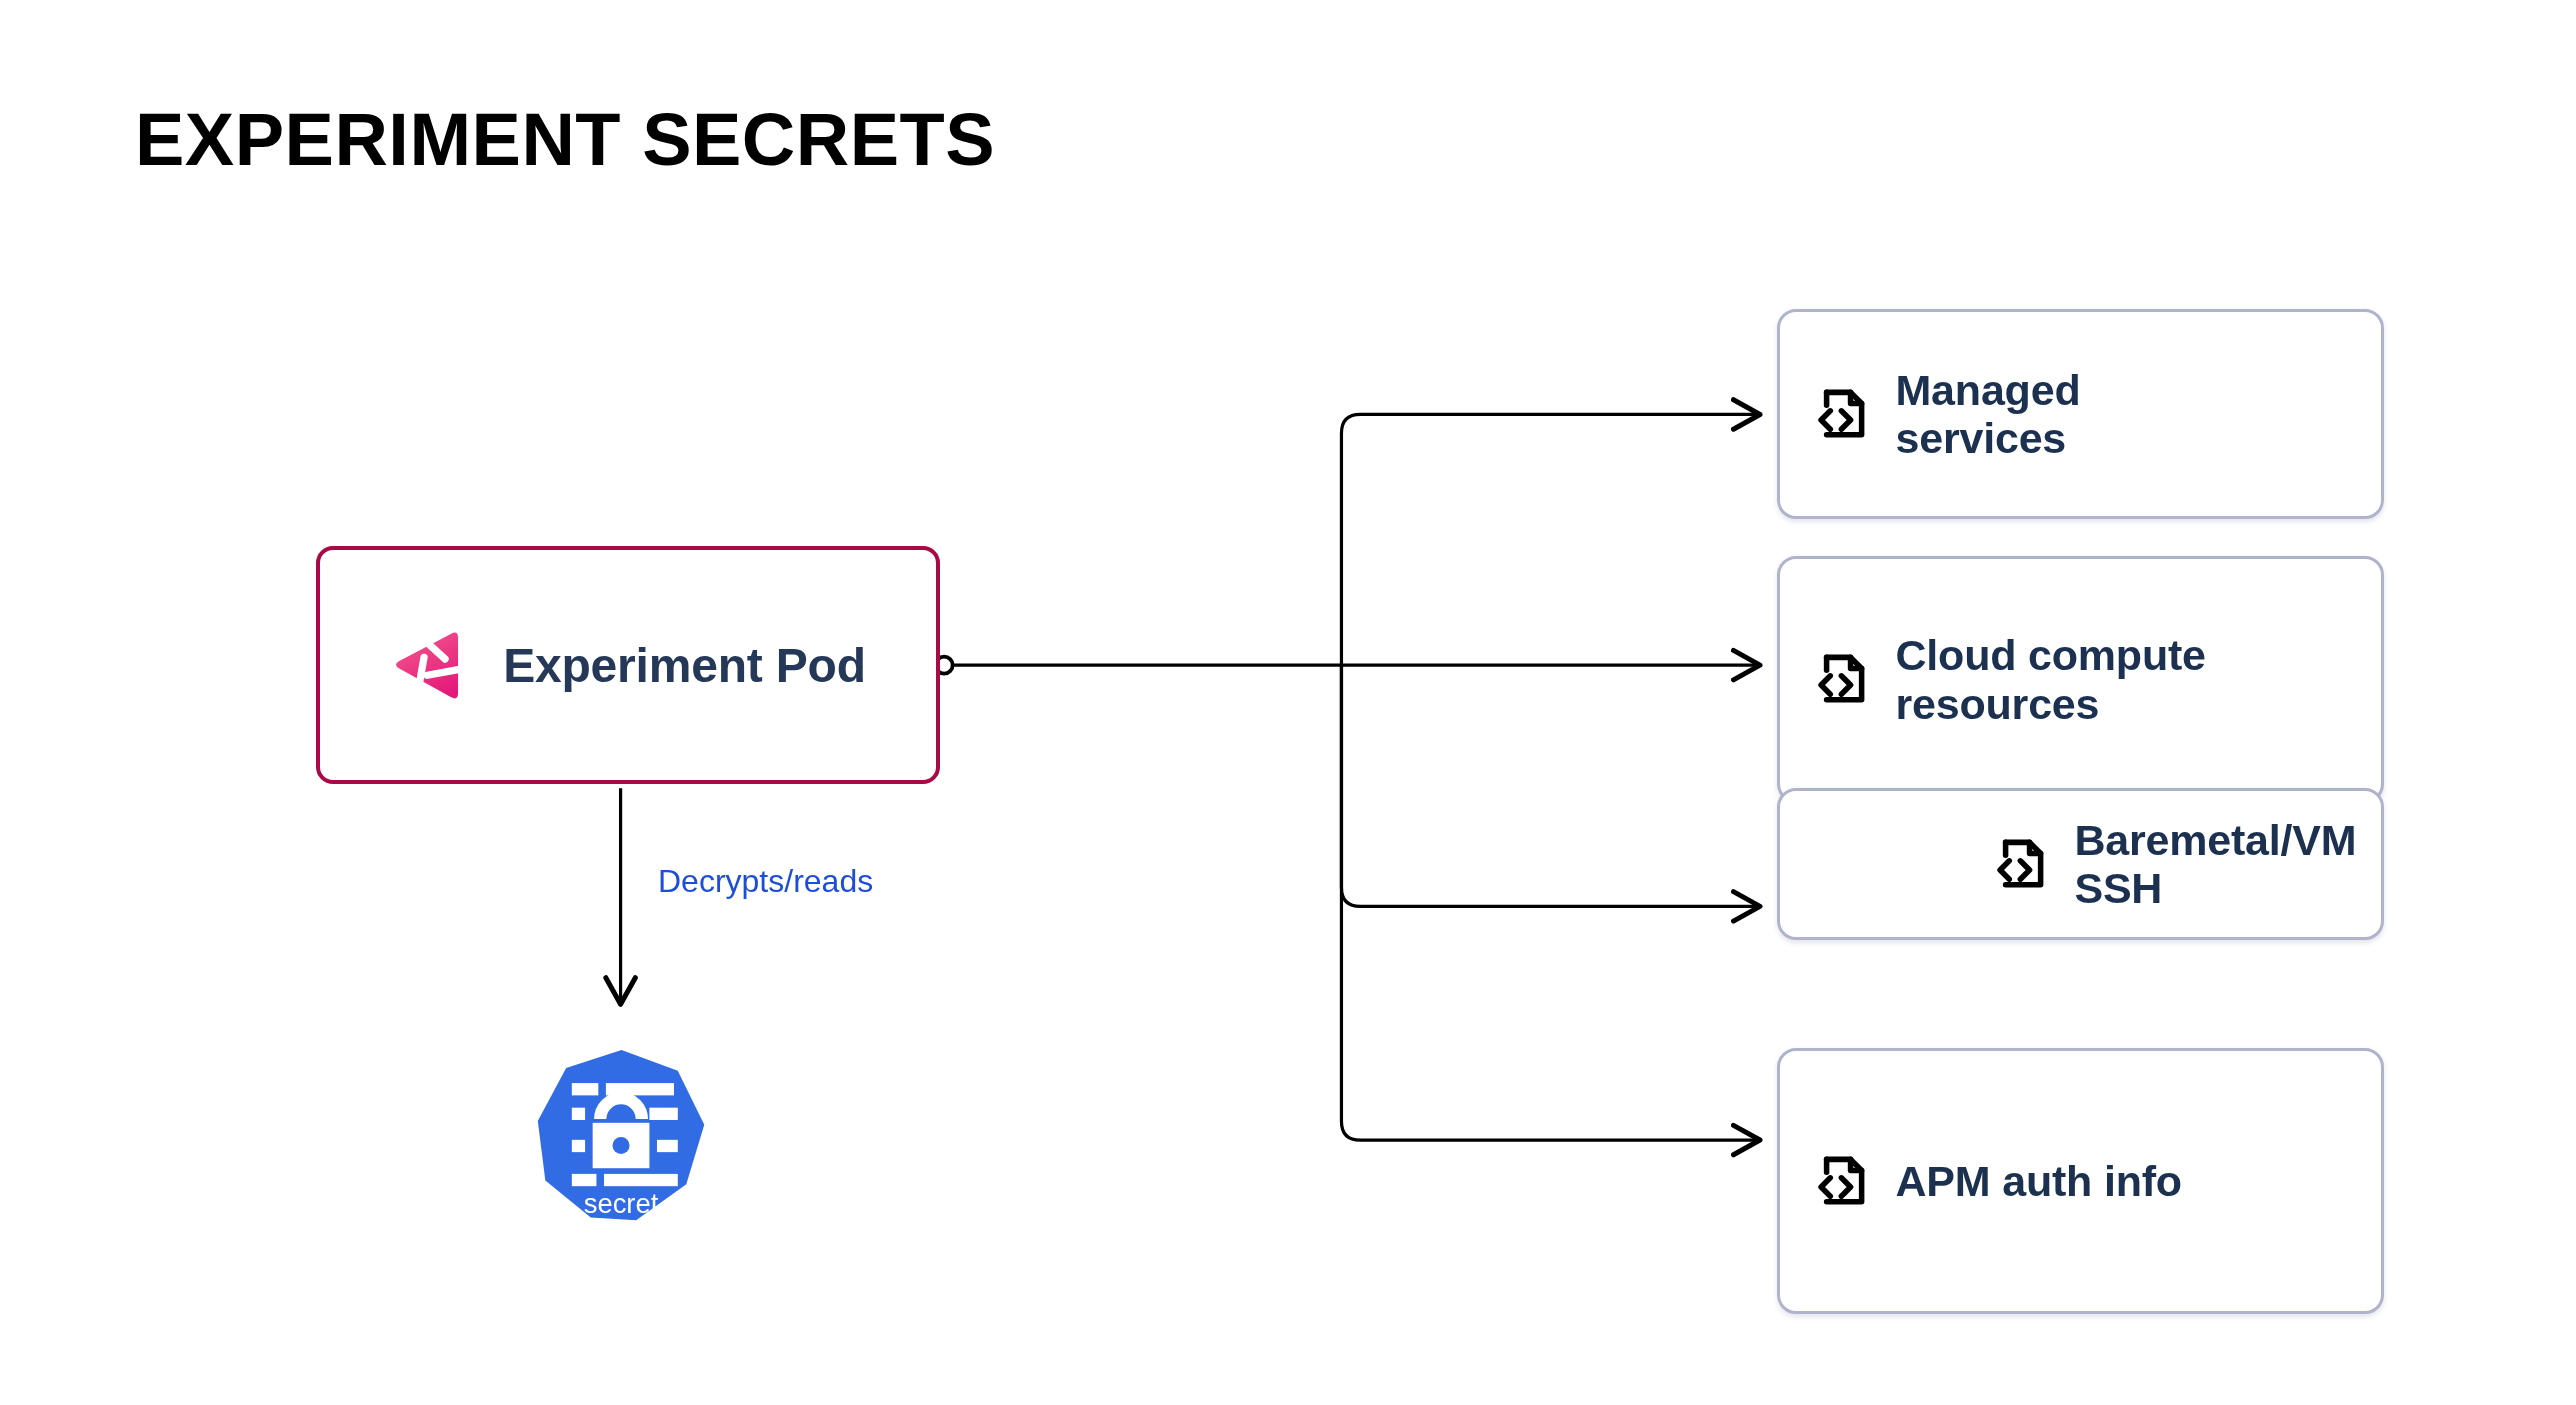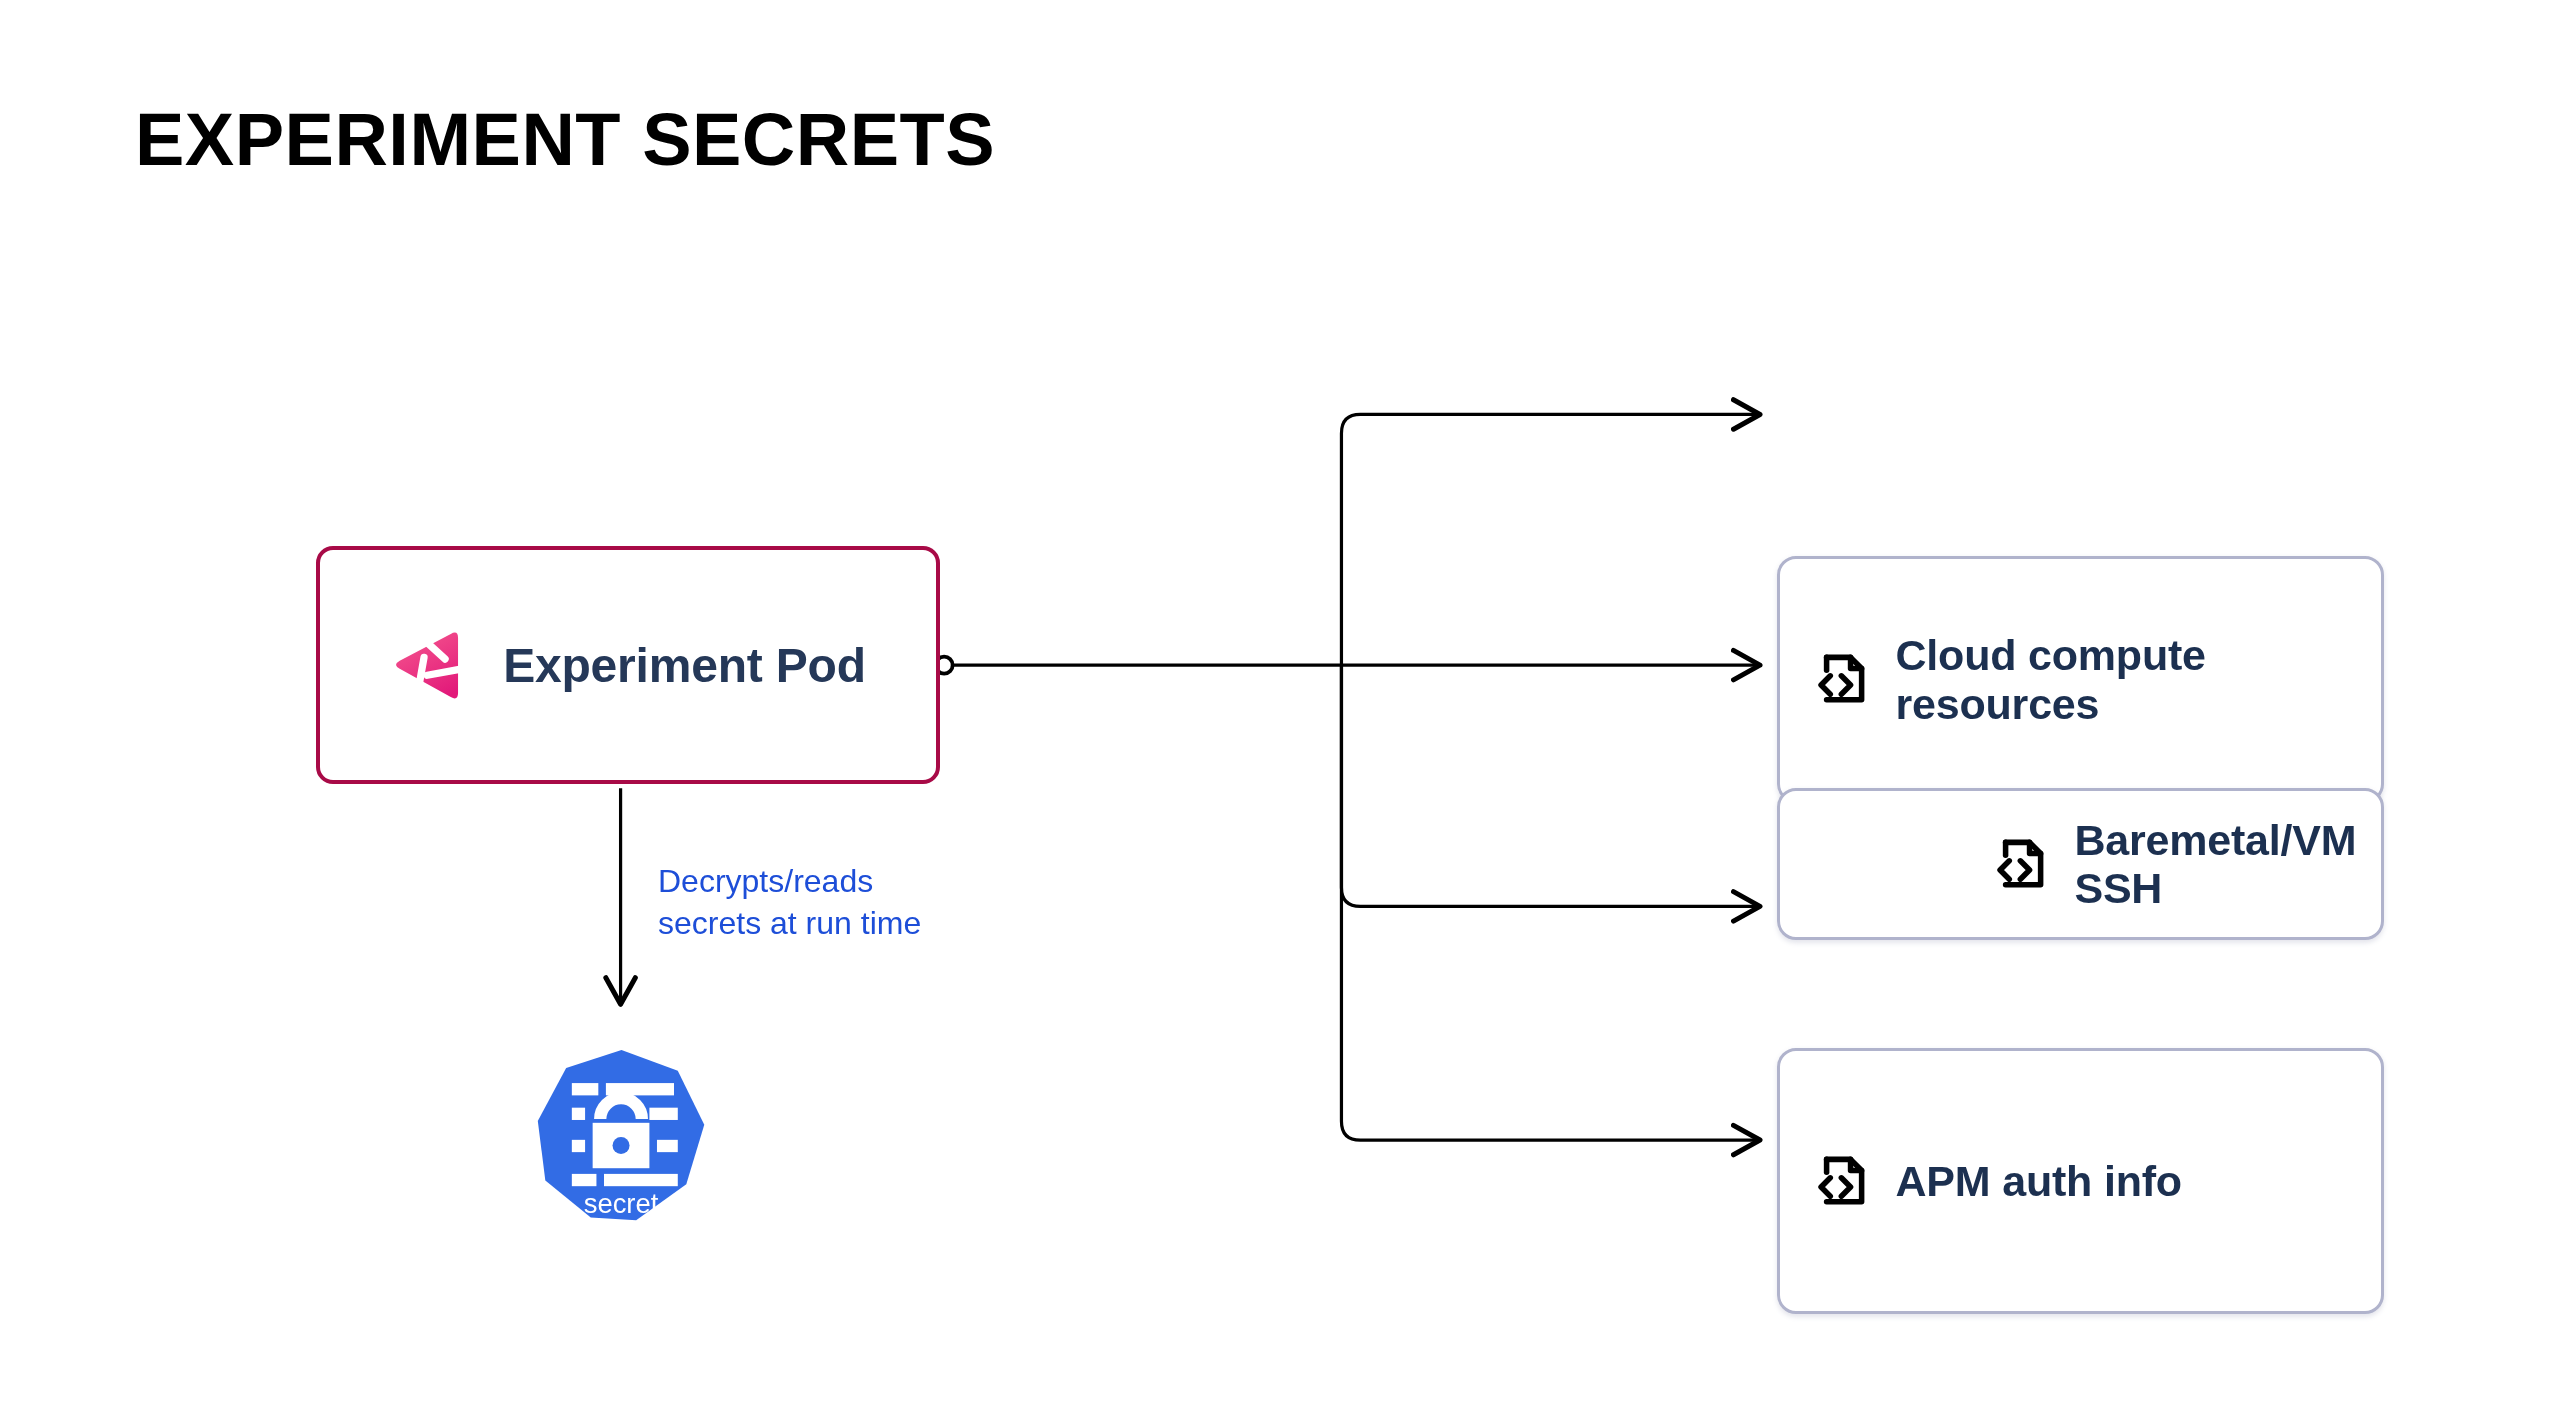--- a/index.html
+++ b/index.html
@@ -168,21 +168,20 @@
       <path d="M 84 16 Q 84 6 75 11 L 12 44 Q 3 49 12 54 L 75 89 Q 84 94 84 84 Z" fill="url(#podGrad)"></path>
       <path d="M 46 22 L 68 42" stroke="#ffffff" stroke-width="9" stroke-linecap="round" fill="none"></path>
       <path d="M 42 40 L 36 74" stroke="#ffffff" stroke-width="9" stroke-linecap="round" fill="none"></path>
       <path d="M 46 62 L 84 55" stroke="#ffffff" stroke-width="9" stroke-linecap="round" fill="none"></path>
     </svg>
     <div class="pod-label">Experiment Pod</div>
   </div>
 
   <div id="edge-caption">
     <div>Decrypts/reads</div>
-    <div>secrets at run time</div>
   </div>
 
   <div id="secret-node">
     <svg viewBox="0 0 185 190" xmlns="http://www.w3.org/2000/svg">
       <path d="M 92.5 3 L 152 25 L 180 82 L 161 145 L 108 183 L 60 180 L 12 141 L 4 78 L 34 22 Z" fill="#326CE5"></path>
 
       <rect x="40" y="38" width="28" height="13" fill="#ffffff"></rect>
 
       <rect x="76" y="38" width="72" height="13" fill="#ffffff"></rect>
 
@@ -197,20 +196,33 @@
 
       <rect x="130" y="98" width="22" height="13" fill="#ffffff"></rect>
       <rect x="40" y="98" width="14" height="13" fill="#ffffff"></rect>
 
       <rect x="40" y="134" width="26" height="13" fill="#ffffff"></rect>
       <rect x="74" y="134" width="78" height="13" fill="#ffffff"></rect>
       <text x="92" y="175" fill="#ffffff" font-family="Liberation Sans, sans-serif" font-size="29" text-anchor="middle">secret</text>
     </svg>
   </div>
 
+  <div class="target-card" id="card-0">
+    <svg class="card-icon" viewBox="0 0 64 64" xmlns="http://www.w3.org/2000/svg">
+      <path d="M 18 8 L 44 8 L 56 20 L 56 54 L 18 54" fill="none" stroke="#000000" stroke-width="6" stroke-linecap="round" stroke-linejoin="round"></path>
+      <path d="M 18 8 L 18 22" fill="none" stroke="#000000" stroke-width="6" stroke-linecap="round"></path>
+      <path d="M 44 8 L 44 20 L 56 20" fill="none" stroke="#000000" stroke-width="6" stroke-linecap="round" stroke-linejoin="round"></path>
+      <path d="M 22 28 L 12 38 L 22 48" fill="none" stroke="#000000" stroke-width="6" stroke-linecap="round" stroke-linejoin="round"></path>
+      <path d="M 34 28 L 44 38 L 34 48" fill="none" stroke="#000000" stroke-width="6" stroke-linecap="round" stroke-linejoin="round"></path>
+    </svg>
+    <div class="card-label">
+      <div>Managed</div>
+      <div>services</div>
+    </div>
+  </div>
 
   <div class="target-card" id="card-1">
     <svg class="card-icon" viewBox="0 0 64 64" xmlns="http://www.w3.org/2000/svg">
       <path d="M 18 8 L 44 8 L 56 20 L 56 54 L 18 54" fill="none" stroke="#000000" stroke-width="6" stroke-linecap="round" stroke-linejoin="round"></path>
       <path d="M 18 8 L 18 22" fill="none" stroke="#000000" stroke-width="6" stroke-linecap="round"></path>
       <path d="M 44 8 L 44 20 L 56 20" fill="none" stroke="#000000" stroke-width="6" stroke-linecap="round" stroke-linejoin="round"></path>
       <path d="M 22 28 L 12 38 L 22 48" fill="none" stroke="#000000" stroke-width="6" stroke-linecap="round" stroke-linejoin="round"></path>
       <path d="M 34 28 L 44 38 L 34 48" fill="none" stroke="#000000" stroke-width="6" stroke-linecap="round" stroke-linejoin="round"></path>
     </svg>
     <div class="card-label">

